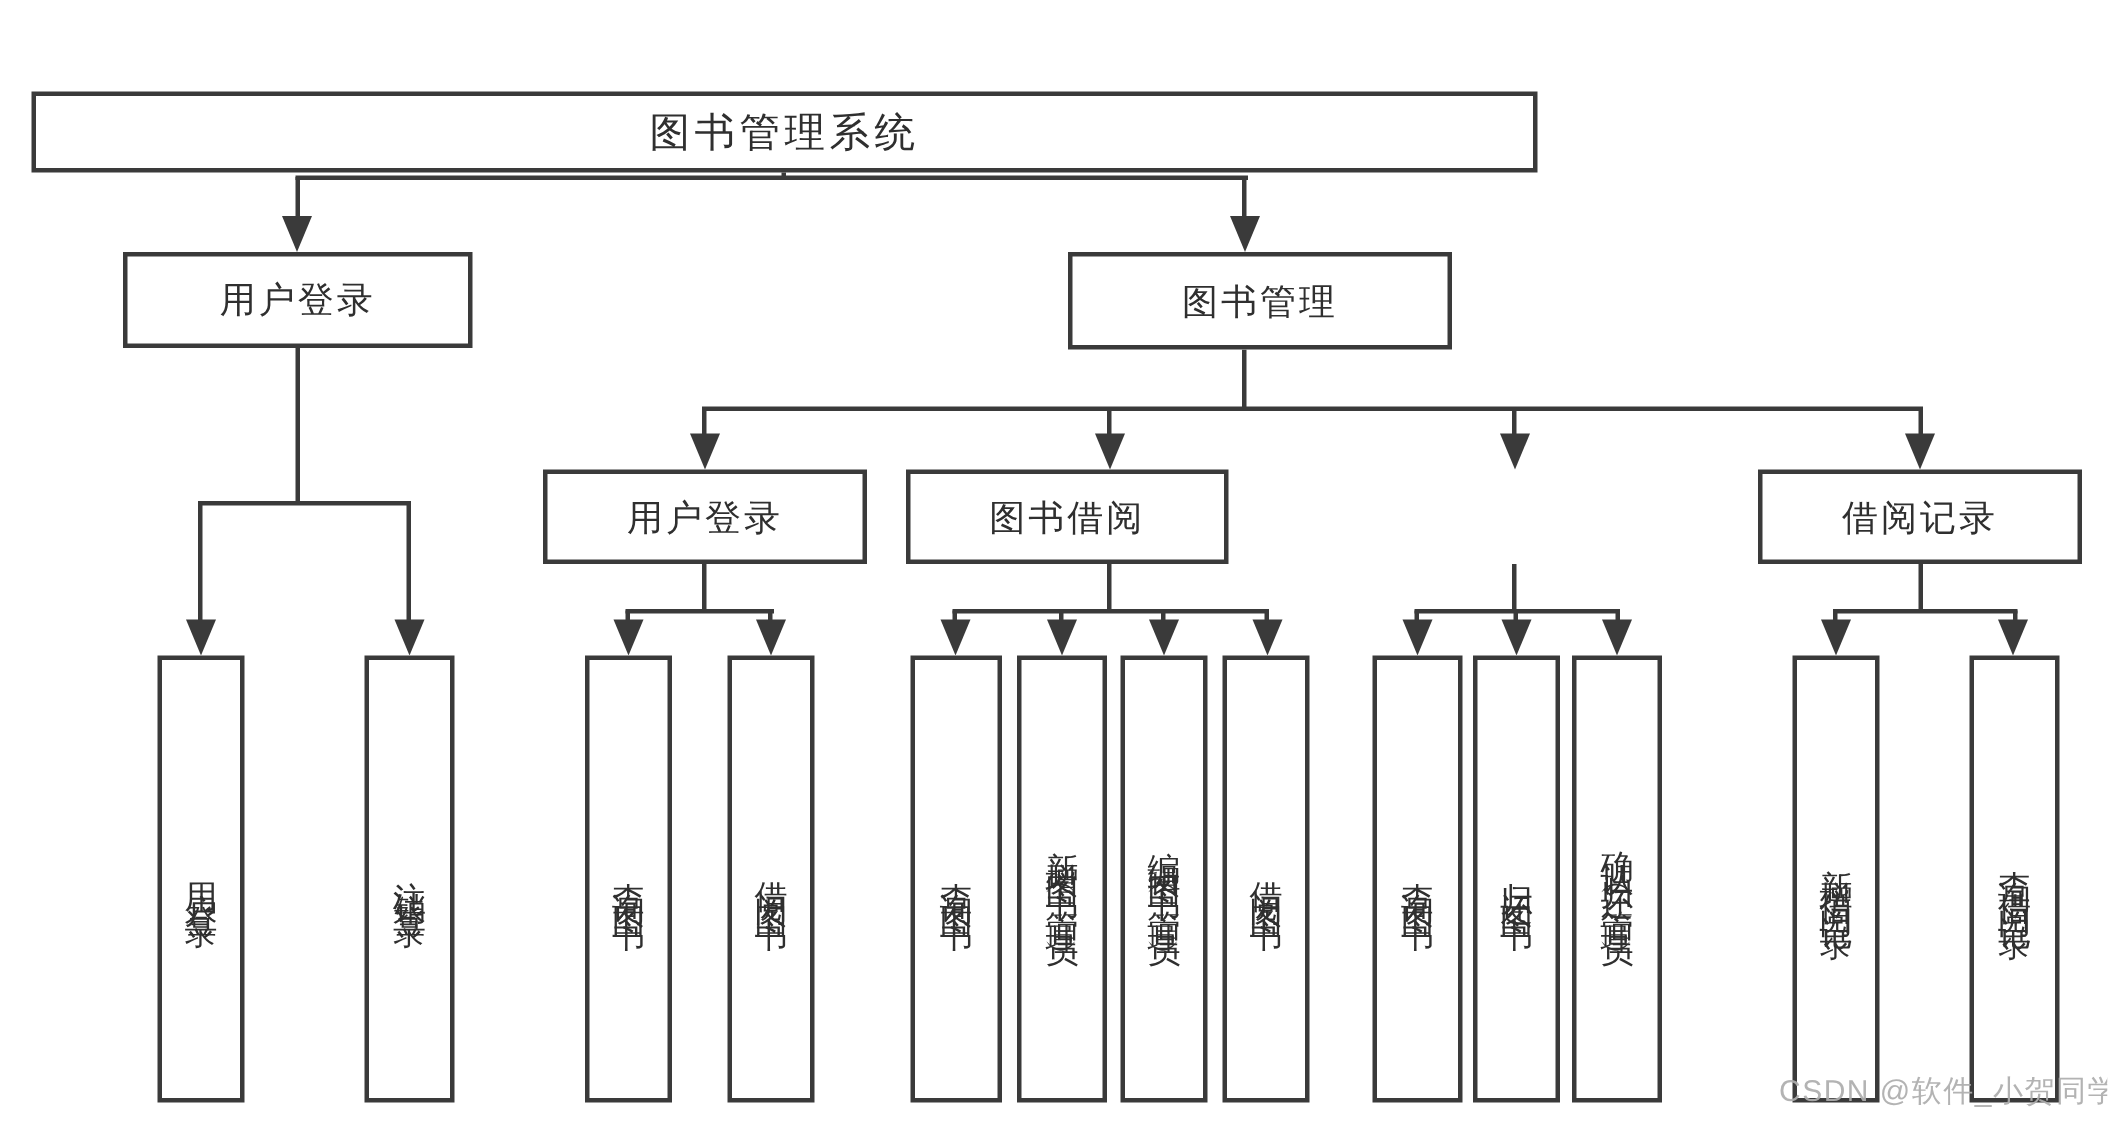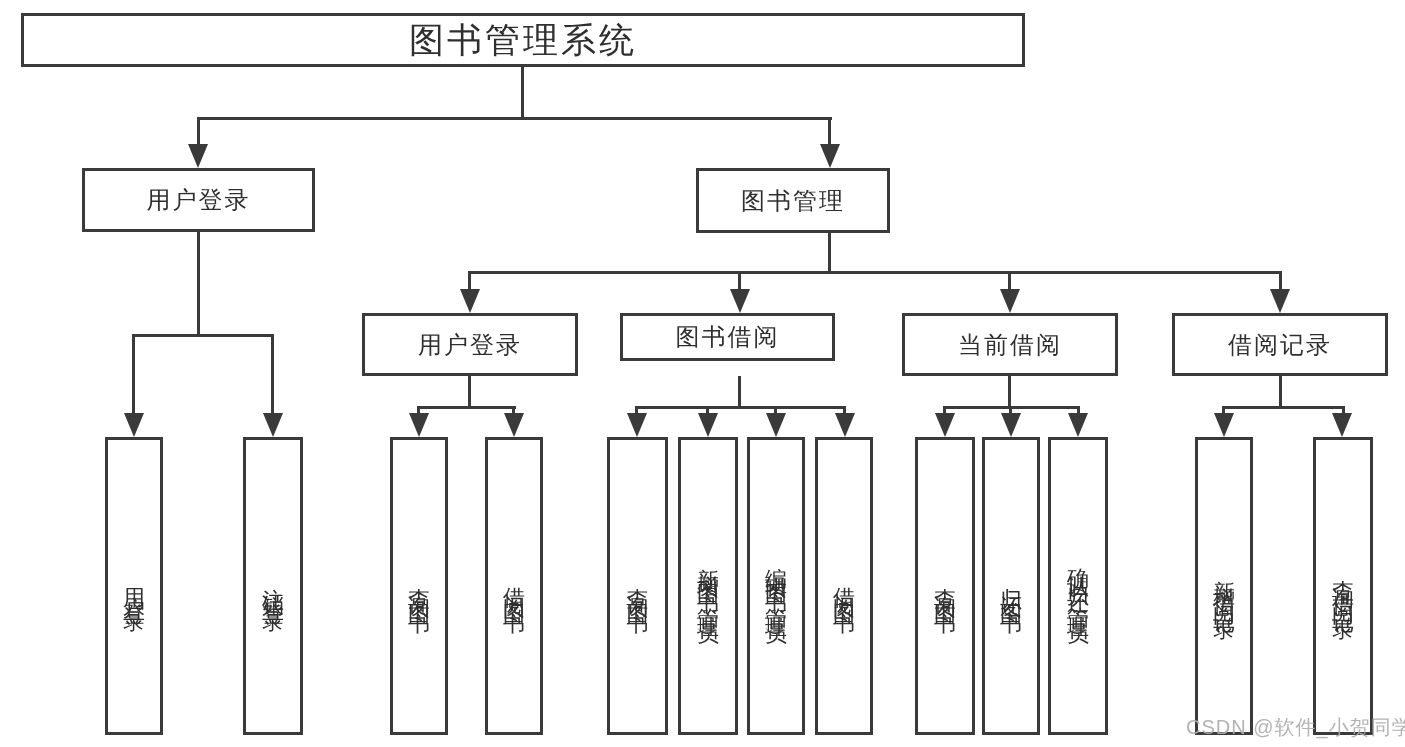--- a/index.html
+++ b/index.html
@@ -6,21 +6,21 @@
   .canvas{
     position:relative;width:1405px;height:747px;background:#ffffff;overflow:hidden;
     font-family:"Liberation Sans","DejaVu Sans",sans-serif;color:#2f2f2f;
   }
   
   .node{
     position:absolute;box-sizing:border-box;border:3px solid #3a3a3a;background:#ffffff;
     display:flex;align-items:center;justify-content:center;text-align:center;
   }
   .node.h{font-size:24px;letter-spacing:2px;}
-  .node.root{font-size:35px;letter-spacing:3px;}
+  .node.root{font-size:27px;letter-spacing:3px;margin-top:48px;}
   .node.v span{
     writing-mode:vertical-rl;text-orientation:mixed;
     font-size:22px;letter-spacing:8px;line-height:1;white-space:nowrap;
   }
   
   .vl{position:absolute;width:3px;background:#3a3a3a;}
   .hl{position:absolute;height:3px;background:#3a3a3a;}
   .ah{position:absolute;width:0;height:0;
       border-left:10px solid transparent;border-right:10px solid transparent;
       border-top:24px solid #3a3a3a;}
@@ -89,25 +89,24 @@
   <div class="vl" style="left:1279px;top:376px;height:32px"></div>
   <div class="hl" style="left:1222px;top:406px;width:123px"></div>
   <div class="vl" style="left:1222px;top:407px;height:8px"></div>
   <div class="vl" style="left:1342px;top:407px;height:8px"></div>
   <div class="ah" style="left:1214px;top:413px"></div>
   <div class="ah" style="left:1332px;top:413px"></div>
 
   <div class="node h root" style="left:21px;top:13px;width:1004px;height:54px">图书管理系统</div>
 
   <div class="node h" style="left:82px;top:168px;width:233px;height:64px">用户登录</div>
-  <div class="node h" style="left:696px;top:168px;width:194px;height:65px">图书管理</div>
+  <div class="node h" style="left:712px;top:168px;width:256px;height:65px">图书管理</div>
 
   <div class="node h" style="left:362px;top:313px;width:216px;height:63px">用户登录</div>
-  <div class="node h" style="left:620px;top:313px;width:215px;height:48px">图书借阅</div>
-  <div class="node h" style="left:902px;top:313px;width:216px;height:63px">当前借阅</div>
+  <div class="node h" style="left:604px;top:313px;width:215px;height:63px">图书借阅</div>
   <div class="node h" style="left:1172px;top:313px;width:216px;height:63px">借阅记录</div>
 
   <div class="node v" style="left:105px;top:437px;width:58px;height:298px">
     <span>用户登录</span>
     </div>
   <div class="node v" style="left:243px;top:437px;width:60px;height:298px">
     <span>注销登录</span>
     </div>
 
   <div class="node v" style="left:390px;top:437px;width:58px;height:298px">

